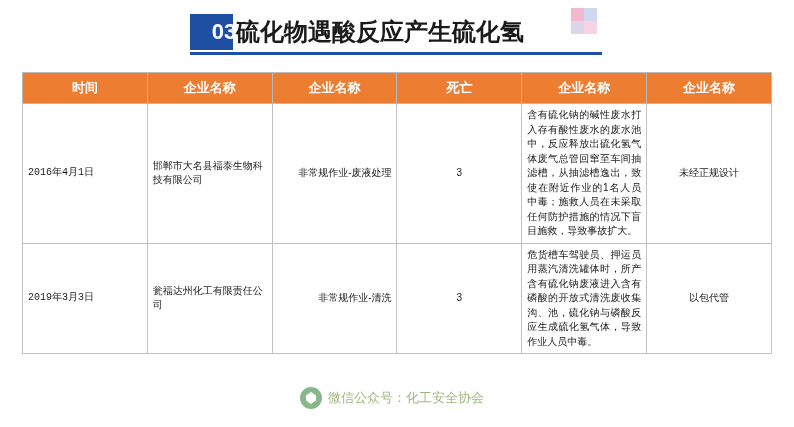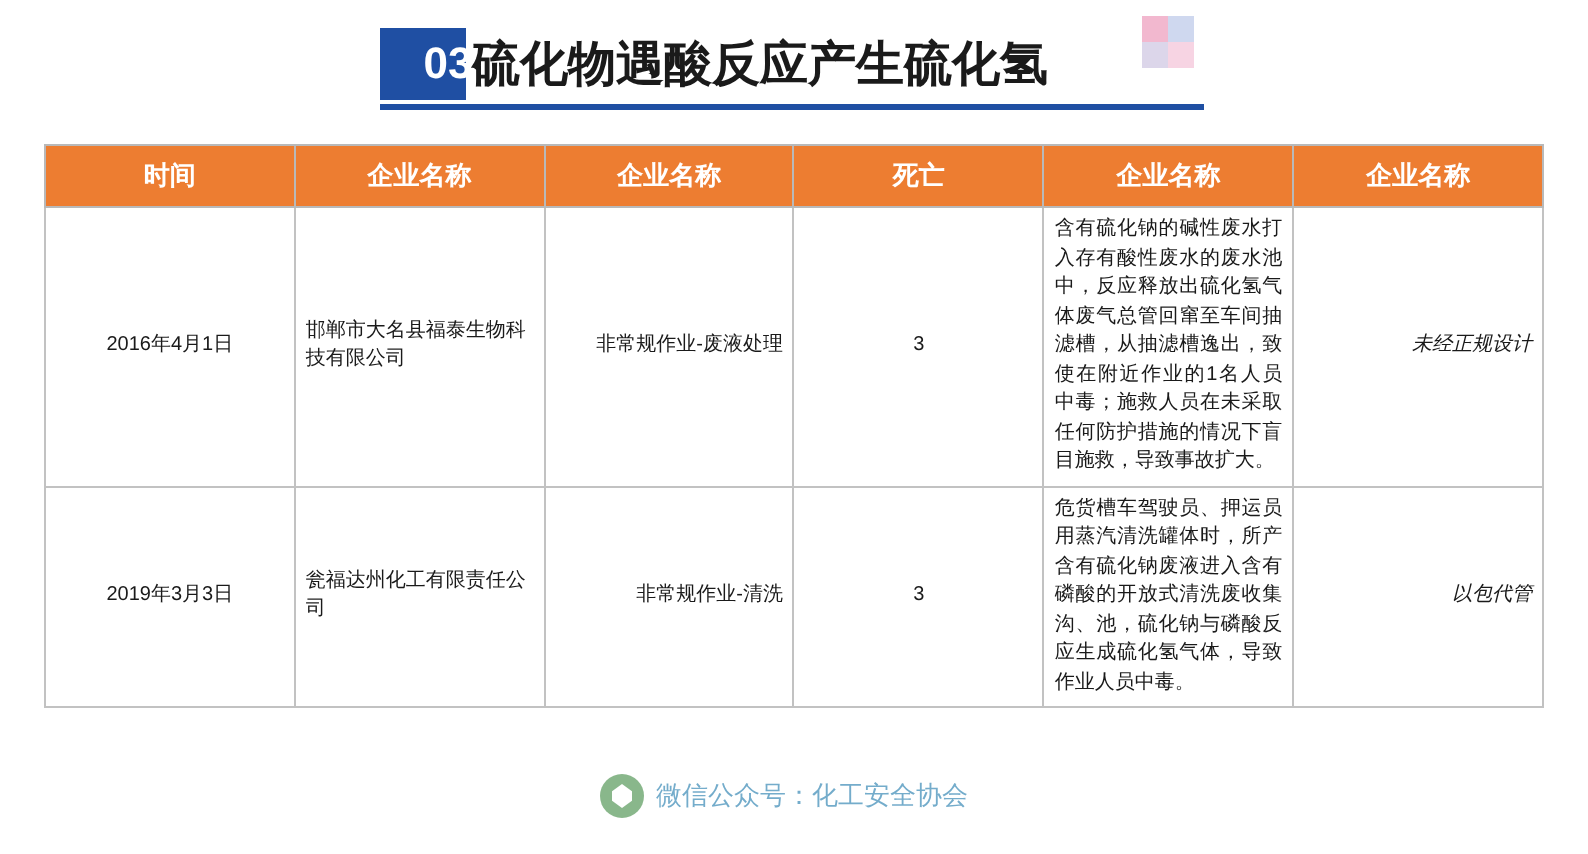--- a/index.html
+++ b/index.html
@@ -92,42 +92,42 @@
   }
   table.data td {
     border: 1px solid #c2c2c2;
     font-size: 10px;
     color: #1a1a1a;
     padding: 4px 5px;
     vertical-align: middle;
     line-height: 1.45;
   }
   td.c-time {
-    text-align: center;
+    text-align: left;
     width: 68px;
+    font-family: Liberation Mono, monospace;
   }
   td.c-company {
     width: 88px;
   }
   td.c-link {
     text-align: right;
     width: 84px;
   }
   td.c-death {
     text-align: center;
     width: 34px;
   }
   td.c-cause {
     text-align: left;
     width: 410px;
   }
   td.c-deep {
-    text-align: right;
+    text-align: center;
     width: 66px;
-    font-style: italic;
   }
   .cause-p {
     margin: 0;
     text-align: justify;
     text-justify: inter-ideograph;
   }
 
   
   .watermark {
     position: absolute;
@@ -153,21 +153,21 @@
     left: 6px;
     top: 5px;
     width: 10px;
     height: 12px;
     background: #ffffff;
     clip-path: polygon(50% 0%, 100% 30%, 100% 70%, 50% 100%, 0% 70%, 0% 30%);
   }
   .wm-text {
     margin-left: 6px;
     font-size: 13px;
-    color: #0369a1;
+    color: #4d7c0f;
     white-space: nowrap;
   }
 </style>
 </head>
 <body>
 
 <div class="slide">
 
   <div class="title-row">
     <div class="title-badge">03</div>

